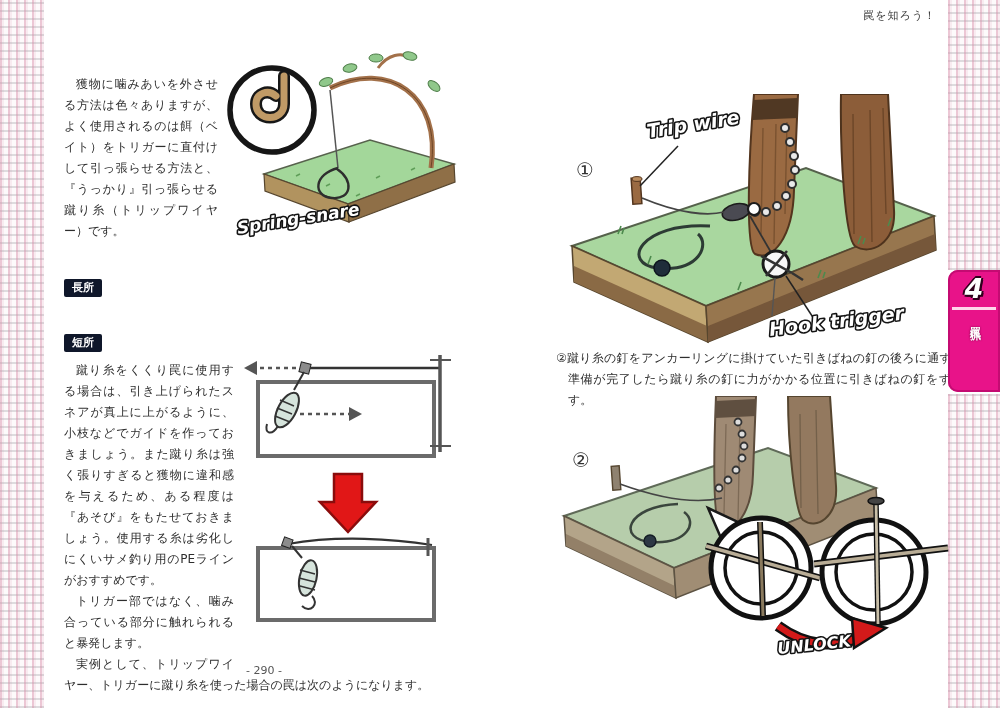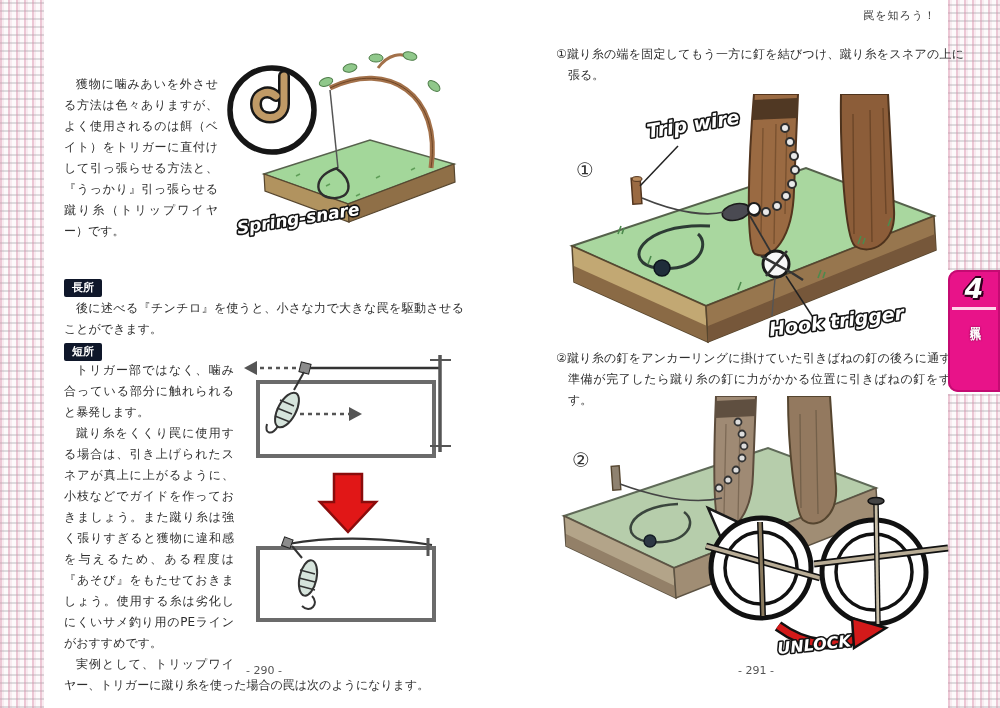--- a/index.html
+++ b/index.html
@@ -53,21 +53,21 @@
   .lp-title{
     position:absolute;top:0;left:0;font-size:15px;font-weight:bold;color:#222;
     border-bottom:2px dotted #c6c6c6;padding-bottom:5px;width:154px;white-space:nowrap;
   }
   .title-num{display:inline-block;background:#f5bed3;border-radius:50%;width:20px;height:20px;
     line-height:20px;text-align:center;font-size:14px;margin-right:2px;color:#333;}
   .intro{position:absolute;top:30px;left:0;width:400px;}
   .fig-spring{float:right;width:238px;height:202px;margin:-28px 0 8px 8px;}
   .merit-label{position:absolute;top:232px;left:0;}
   .merit-text{position:absolute;top:254px;left:0;width:400px;}
-  .demerit-label{position:absolute;top:296px;left:0;text-decoration:underline;}
+  .demerit-label{position:absolute;top:287px;left:0;text-decoration:underline;}
   .demerit{position:absolute;top:316px;left:0;width:404px;}
   .fig-diagram{float:right;width:226px;height:306px;margin:-8px 0 0 8px;}
   .lp-pagenum{left:0;top:620px;}
 
   
   .right-page{position:absolute;left:556px;top:44px;width:396px;height:640px;}
   .step{position:absolute;left:0;width:396px;padding-left:1em;text-indent:-1em;
         font-size:12px;line-height:21px;text-align:justify;}
   .step1{top:0;}
   .step2{top:304px;}
@@ -134,21 +134,20 @@
         </g>
         <text class="comic" x="12" y="188" font-size="17" transform="rotate(-9 12 188)">Spring-snare</text>
       </svg>
     </div>
     <p>獲物に噛みあいを外させる方法は色々ありますが、よく使用されるのは餌（ベイト）をトリガーに直付けして引っ張らせる方法と、『うっかり』引っ張らせる蹴り糸（トリップワイヤー）です。</p>
   </div>
 
   <div class="merit-label">
     <span class="tag">長所</span>
   </div>
-  <p class="merit-text">後に述べる『チンチロ』を使うと、小さな力で大きな罠を駆動させることができます。</p>
 
   <div class="demerit-label">
     <span class="tag">短所</span>
   </div>
 
   <div class="demerit">
     <div class="fig-diagram">
       <svg width="226" height="306" viewBox="0 0 226 306">
 
         <g>
@@ -175,31 +174,30 @@
           <path d="M46,192 C96,183 152,187 190,193" stroke="#333" stroke-width="2.2" fill="none"></path>
           <rect x="41" y="186" width="9" height="9" fill="#8c8c8c" stroke="#222" transform="rotate(20 45 190)"></rect>
           <line x1="50" y1="194" x2="60" y2="206" stroke="#333" stroke-width="2"></line>
           <ellipse cx="66" cy="226" rx="8.5" ry="18" fill="#d6e4dc" stroke="#333" stroke-width="2" transform="rotate(12 66 226)"></ellipse>
           <path d="M58,218 l15,4 M57,226 l16,4 M58,234 l15,4" stroke="#333" stroke-width="1.4"></path>
           <path d="M70,244 C78,252 68,262 60,254" fill="none" stroke="#333" stroke-width="2"></path>
           <line x1="186" y1="186" x2="186" y2="204" stroke="#555" stroke-width="3"></line>
         </g>
       </svg>
     </div>
+    <p>蹴り糸をくくり罠に使用する場合は、引き上げられたスネアが真上に上がるように、小枝などでガイドを作っておきましょう。また蹴り糸は強く張りすぎると獲物に違和感を与えるため、ある程度は『あそび』をもたせておきましょう。使用する糸は劣化しにくいサメ釣り用のPEラインがおすすめです。</p>
     <p>トリガー部ではなく、噛み合っている部分に触れられると暴発します。</p>
-    <p>蹴り糸をくくり罠に使用する場合は、引き上げられたスネアが真上に上がるように、小枝などでガイドを作っておきましょう。また蹴り糸は強く張りすぎると獲物に違和感を与えるため、ある程度は『あそび』をもたせておきましょう。使用する糸は劣化しにくいサメ釣り用のPEラインがおすすめです。</p>
     <p>実例として、トリップワイヤー、トリガーに蹴り糸を使った場合の罠は次のようになります。</p>
   </div>
 
   <div class="pagenum lp-pagenum">- 290 -</div>
 </div>
 
 <div class="right-page">
 
-  <p class="step step1">①蹴り糸の端を固定してもう一方に釘を結びつけ、蹴り糸をスネアの上に張る。</p>
 
   <div class="fig1">
     <svg width="394" height="250" viewBox="0 0 394 250">
 
       <g>
         <path d="M14,152 L248,74 L376,122 L148,212 Z" fill="#a9d79f" stroke="#55614b" stroke-width="2"></path>
         <path d="M14,152 L148,212 L150,248 L16,188 Z" fill="#c2a873" stroke="#57462e" stroke-width="1.5"></path>
         <path d="M16,172 L149,232 L150,248 L16,188 Z" fill="#8a6a45"></path>
         <path d="M148,212 L376,122 L378,156 L150,248 Z" fill="#97764e" stroke="#57462e" stroke-width="1.5"></path>
         <path d="M150,232 L377,140 L378,156 L150,248 Z" fill="#76573a"></path>
@@ -321,14 +319,13 @@
       <g>
         <path d="M222,230 C252,252 282,252 306,240" fill="none" stroke="#111" stroke-width="11"></path>
         <path d="M222,230 C252,252 282,252 306,240" fill="none" stroke="#d31a1a" stroke-width="6.5"></path>
         <polygon points="298,252 330,232 296,222" fill="#d31a1a" stroke="#111" stroke-width="2.5"></polygon>
       </g>
       <text class="comic" x="222" y="258" font-size="16" transform="rotate(-6 222 258)">UNLOCK</text>
     </svg>
   </div>
   <div class="fig-num fig2-num">②</div>
 
-  <div class="pagenum rp-pagenum">- 291 -</div>
 </div>
 
 </body></html>

